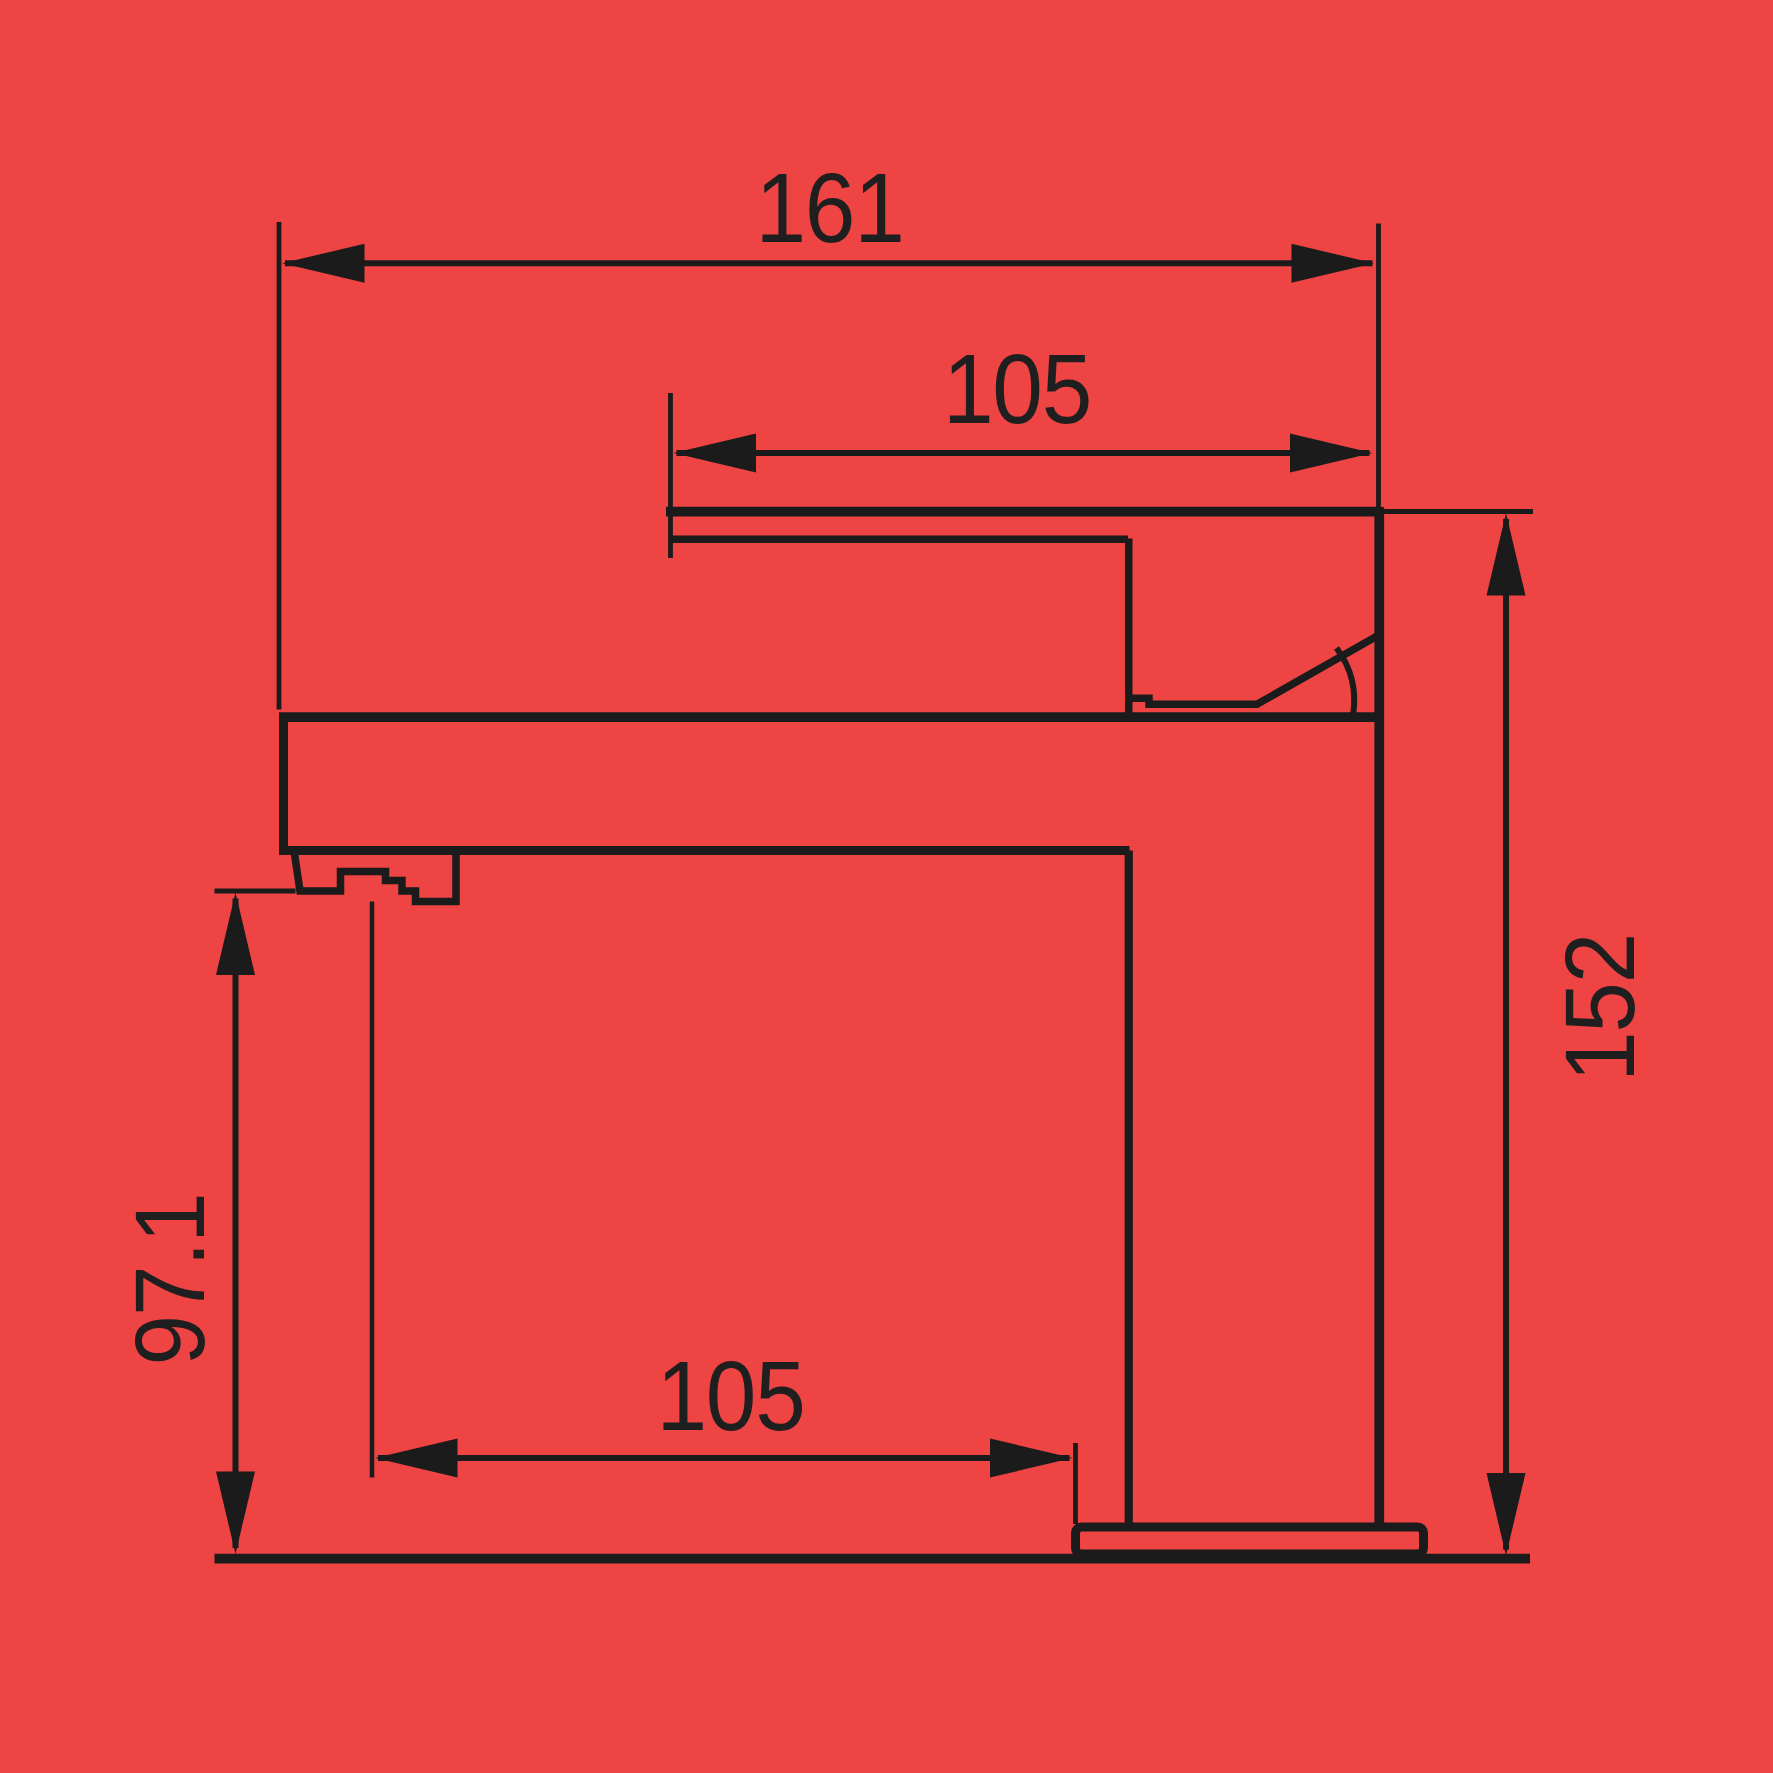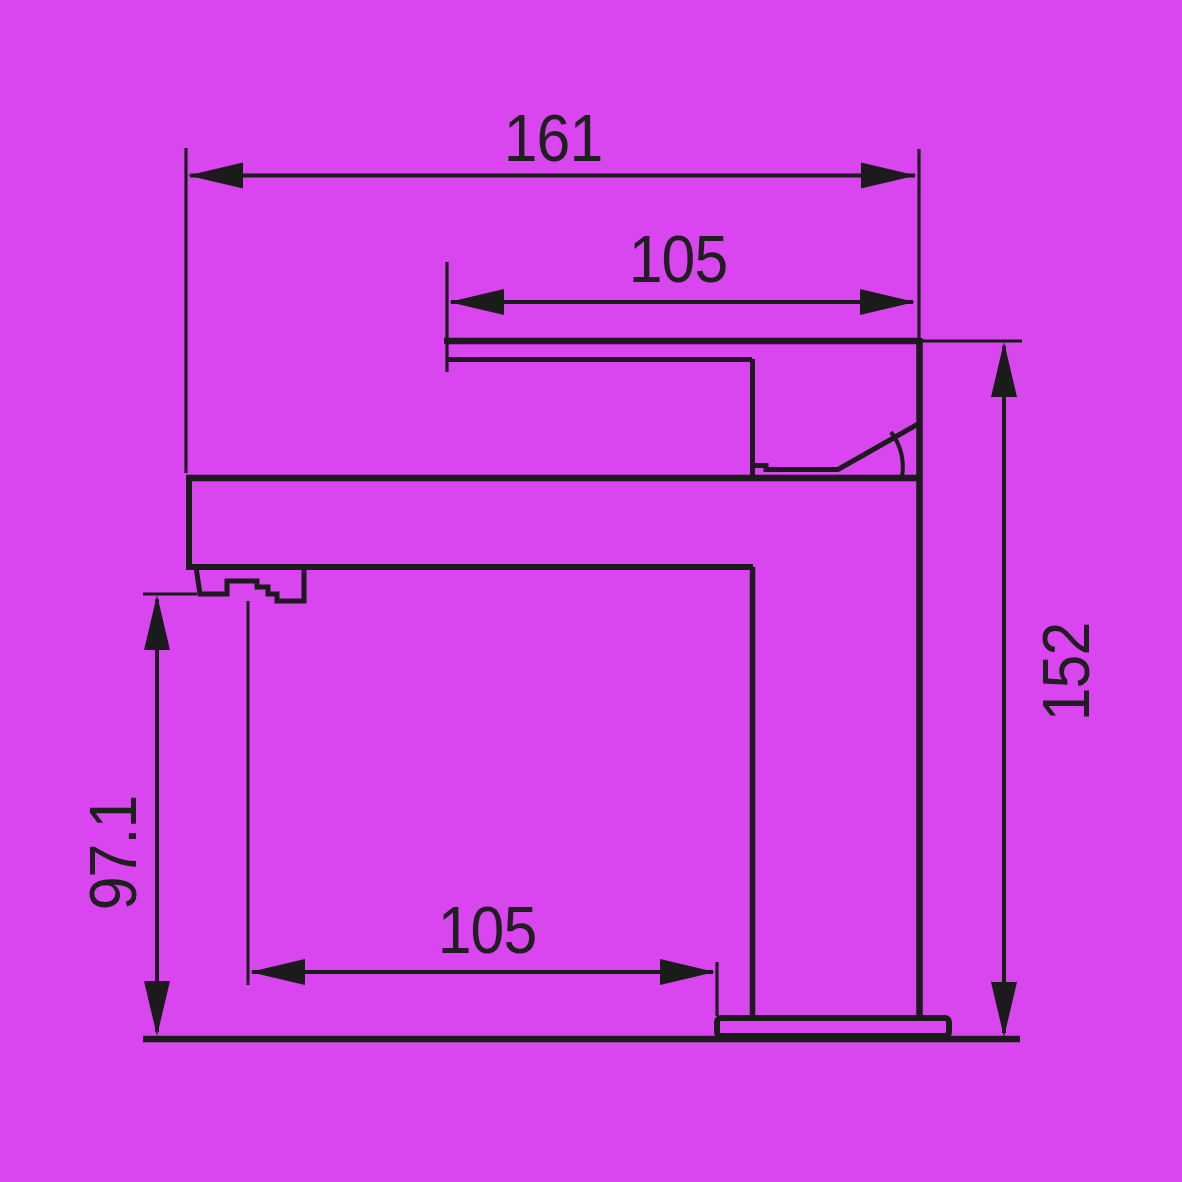--- a/index.html
+++ b/index.html
@@ -4,21 +4,21 @@
 <style>
   html, body {
     margin: 0;
     padding: 0;
     background: #ffffff;
   }
   .canvas {
     position: relative;
     width: 1182px;
     height: 1182px;
-    background: #d946ef;
+    background: #ef4444;
     overflow: hidden;
     font-family: "Liberation Sans", sans-serif;
   }
   .drawing-svg {
     position: absolute;
     inset: 0;
   }
   .dim-label {
     position: absolute;
     font-family: "Liberation Sans", sans-serif;

